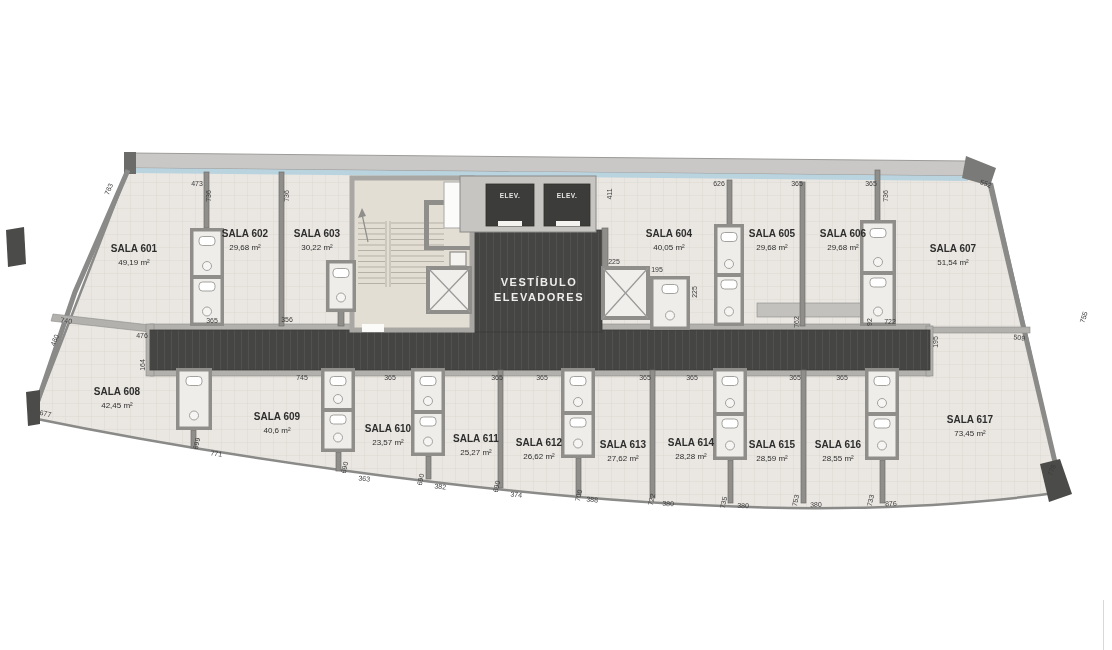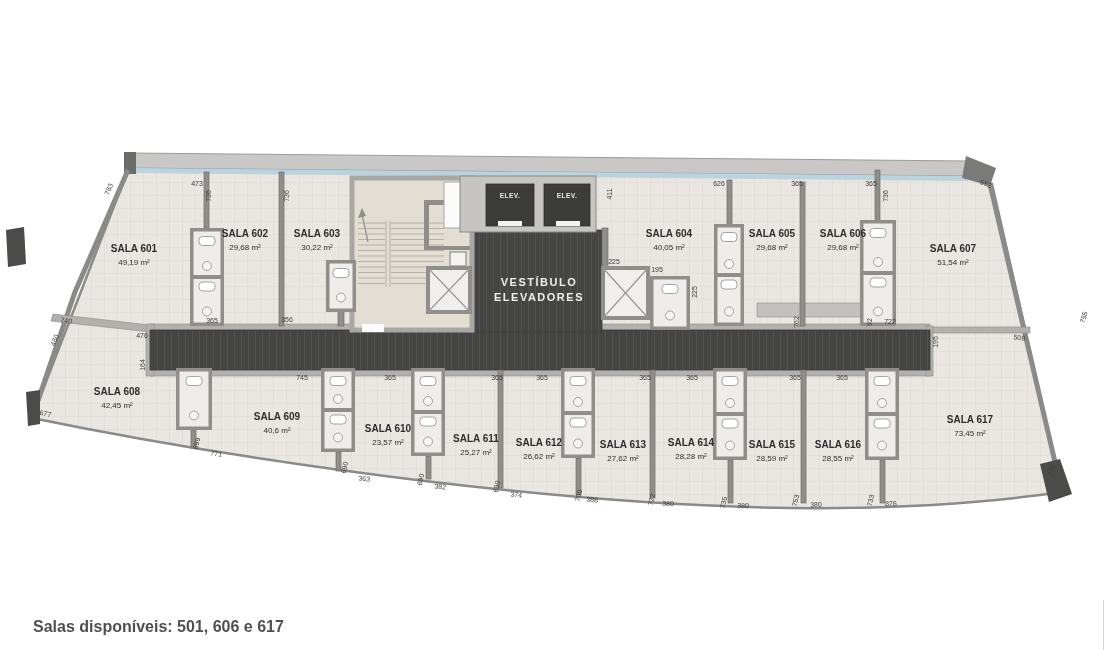--- a/index.html
+++ b/index.html
@@ -296,21 +296,20 @@
         <text class="dim" text-anchor="middle" transform="translate(726,503) rotate(-78)">735</text>
         <text class="dim" text-anchor="middle" transform="translate(743,508) rotate(2)">380</text>
         <text class="dim" text-anchor="middle" transform="translate(798,501) rotate(-78)">753</text>
         <text class="dim" text-anchor="middle" transform="translate(816,507) rotate(-2)">380</text>
         <text class="dim" text-anchor="middle" transform="translate(873,501) rotate(-78)">733</text>
         <text class="dim" text-anchor="middle" transform="translate(891,506) rotate(-3)">876</text>
         <text class="dim" text-anchor="middle" transform="translate(1054,471) rotate(-70)">778</text>
       </g>
 </svg>
 
-<div id="footer-note">Salas disponíveis: 501, 606 e 617</div>
 
 <div id="brand">
   <svg width="16" height="16" viewBox="0 0 16 16">
     <g stroke="#b9b9b9" stroke-width="1">
       <path d="M0 2h16M0 6h16M0 10h16M0 14h16"></path>
       <path d="M2 0v16M6 0v16M10 0v16M14 0v16"></path>
     </g>
   </svg>
   <span id="brand-text">KATZ</span>
 </div>

